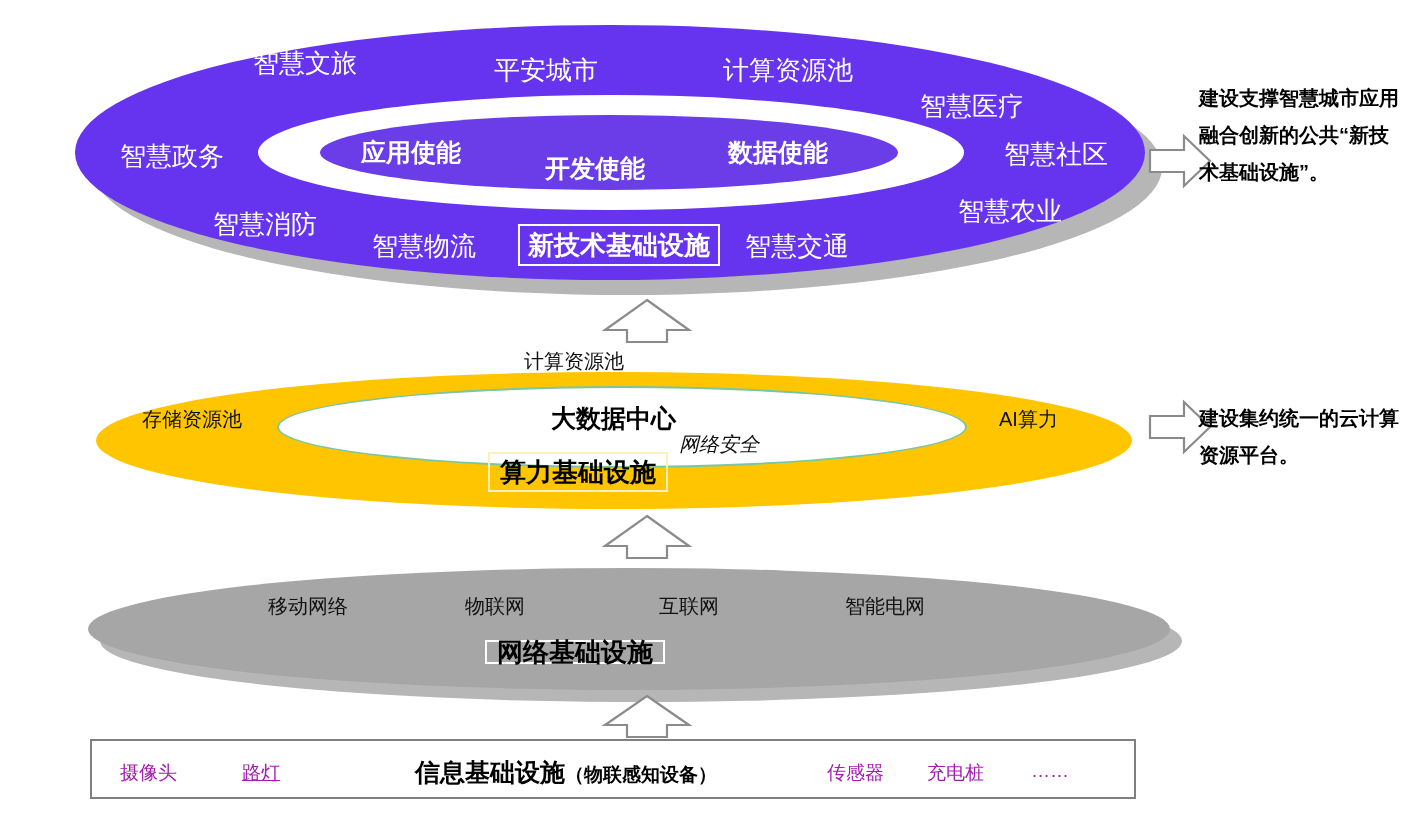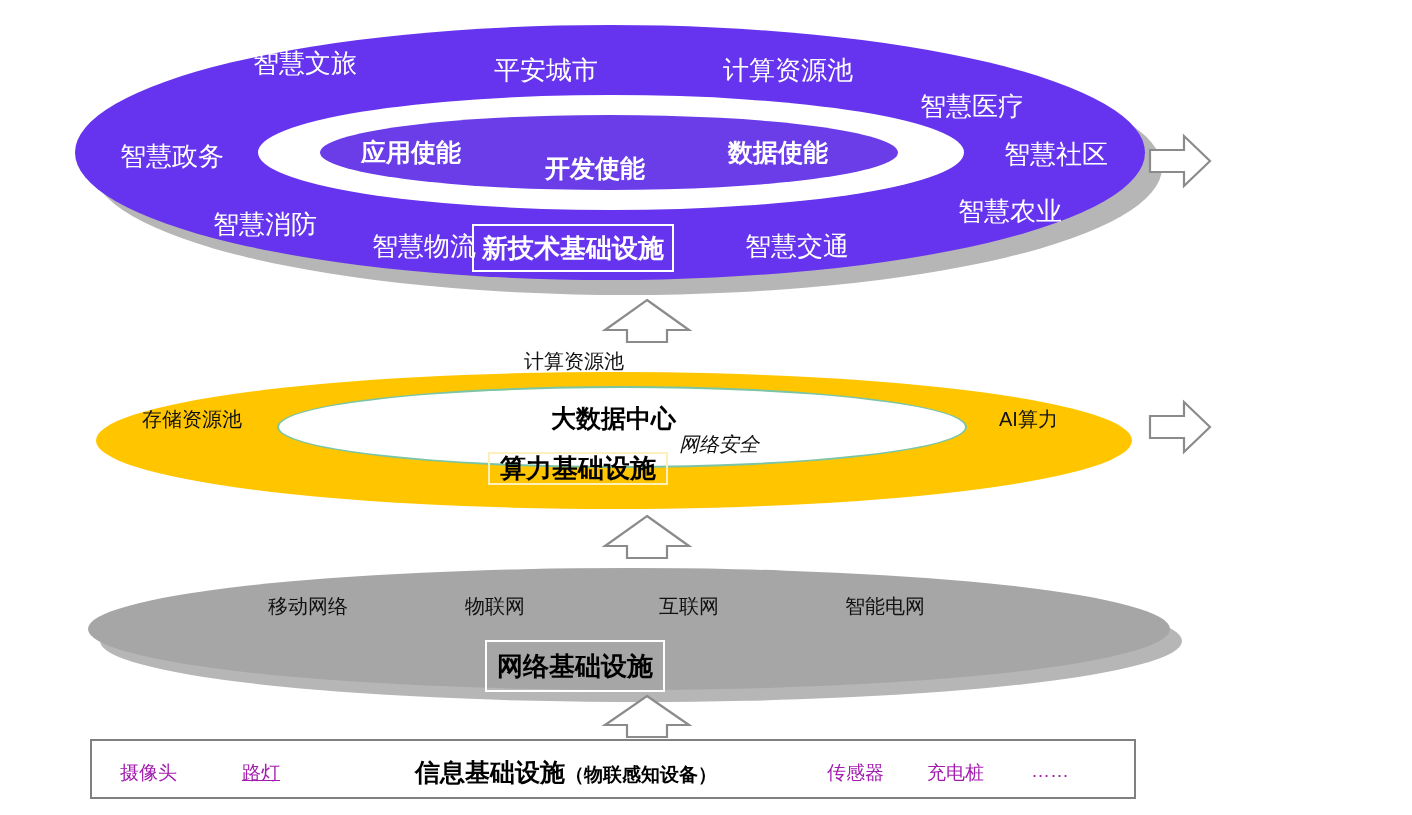--- a/index.html
+++ b/index.html
@@ -194,55 +194,55 @@
     <div class="lbl lbl-white" style="left:120px; top:143px;">智慧政务</div>
     <div class="lbl lbl-white" style="left:213px; top:211px;">智慧消防</div>
     <div class="lbl lbl-white" style="left:372px; top:233px;">智慧物流</div>
     <div class="lbl lbl-white" style="left:745px; top:233px;">智慧交通</div>
     <div class="lbl lbl-white" style="left:958px; top:198px;">智慧农业</div>
 
     <div class="lbl lbl-inner-bold" style="left:361px; top:140px;">应用使能</div>
     <div class="lbl lbl-inner-bold" style="left:545px; top:156px;">开发使能</div>
     <div class="lbl lbl-inner-bold" style="left:728px; top:140px;">数据使能</div>
 
-    <div class="boxed box-new-tech" style="left:472px; top:224px; height:48px;">新技术基础设施</div>
+    <div class="boxed box-new-tech" style="left:518px; top:224px; height:42px;">新技术基础设施</div>
   </div>
 
   <svg class="icon" style="left:597px; top:296px;" width="100" height="50" viewBox="0 0 100 50">
     <polygon points="50,4 92,34 70,34 70,46 30,46 30,34 8,34" fill="#ffffff" stroke="#8b8b8b" stroke-width="2.2"></polygon>
   </svg>
 
   <div>
     <div class="ell-yellow-outer"></div>
     <div class="ell-yellow-hole"></div>
 
     <div class="lbl lbl-black" style="left:524px; top:351px;">计算资源池</div>
     <div class="lbl lbl-black" style="left:142px; top:409px;">存储资源池</div>
     <div class="lbl lbl-black" style="left:999px; top:409px;">AI算力</div>
     <div class="lbl lbl-black" style="left:679px; top:434px;font-style:italic;">网络安全</div>
 
     <div class="lbl lbl-center-bold" style="left:551px; top:406px;">大数据中心</div>
 
-    <div class="boxed box-compute" style="left:488px; top:452px; height:33px;">算力基础设施</div>
+    <div class="boxed box-compute" style="left:488px; top:452px; height:40px;">算力基础设施</div>
   </div>
 
   <svg class="icon" style="left:597px; top:512px;" width="100" height="50" viewBox="0 0 100 50">
     <polygon points="50,4 92,34 70,34 70,46 30,46 30,34 8,34" fill="#ffffff" stroke="#8b8b8b" stroke-width="2.2"></polygon>
   </svg>
 
   <div>
     <div class="ell-shadow abs" style="left:100px; top:580px; width:1082px; height:122px;"></div>
     <div class="ell-gray"></div>
 
     <div class="lbl lbl-black" style="left:268px; top:596px;">移动网络</div>
     <div class="lbl lbl-black" style="left:465px; top:596px;">物联网</div>
     <div class="lbl lbl-black" style="left:659px; top:596px;">互联网</div>
     <div class="lbl lbl-black" style="left:845px; top:596px;">智能电网</div>
 
-    <div class="boxed box-network" style="left:485px; top:640px; height:52px;">网络基础设施</div>
+    <div class="boxed box-network" style="left:485px; top:640px; height:24px;">网络基础设施</div>
   </div>
 
   <svg class="icon" style="left:597px; top:693px;" width="100" height="48" viewBox="0 0 100 48">
     <polygon points="50,3 92,32 70,32 70,44 30,44 30,32 8,32" fill="#ffffff" stroke="#8b8b8b" stroke-width="2.2"></polygon>
   </svg>
 
   <div class="bottom-bar"></div>
   <div>
     <div class="bar-item" style="left:120px; top:760px;">摄像头</div>
     <div class="bar-item" style="left:242px; top:760px;text-decoration:underline;">路灯</div>
@@ -252,18 +252,20 @@
     </div>
 
     <div class="bar-item" style="left:827px; top:760px;">传感器</div>
     <div class="bar-item" style="left:927px; top:760px;">充电桩</div>
     <div class="bar-item" style="left:1031px; top:760px;">……</div>
   </div>
 
   <svg class="icon" style="left:1148px; top:132px;" width="64" height="58" viewBox="0 0 64 58">
     <polygon points="2,18 36,18 36,4 62,29 36,54 36,40 2,40" fill="#ffffff" stroke="#8b8b8b" stroke-width="2.2"></polygon>
   </svg>
+  <div class="note" style="left:1199px; top:80px;">建设支撑智慧城市应用融合创新的公共“新技术基础设施”。</div>
 
   <svg class="icon" style="left:1148px; top:398px;" width="64" height="58" viewBox="0 0 64 58">
     <polygon points="2,18 36,18 36,4 62,29 36,54 36,40 2,40" fill="#ffffff" stroke="#8b8b8b" stroke-width="2.2"></polygon>
   </svg>
+  <div class="note" style="left:1199px; top:400px;">建设集约统一的云计算资源平台。</div>
 
 </div>
 
 </body></html>

